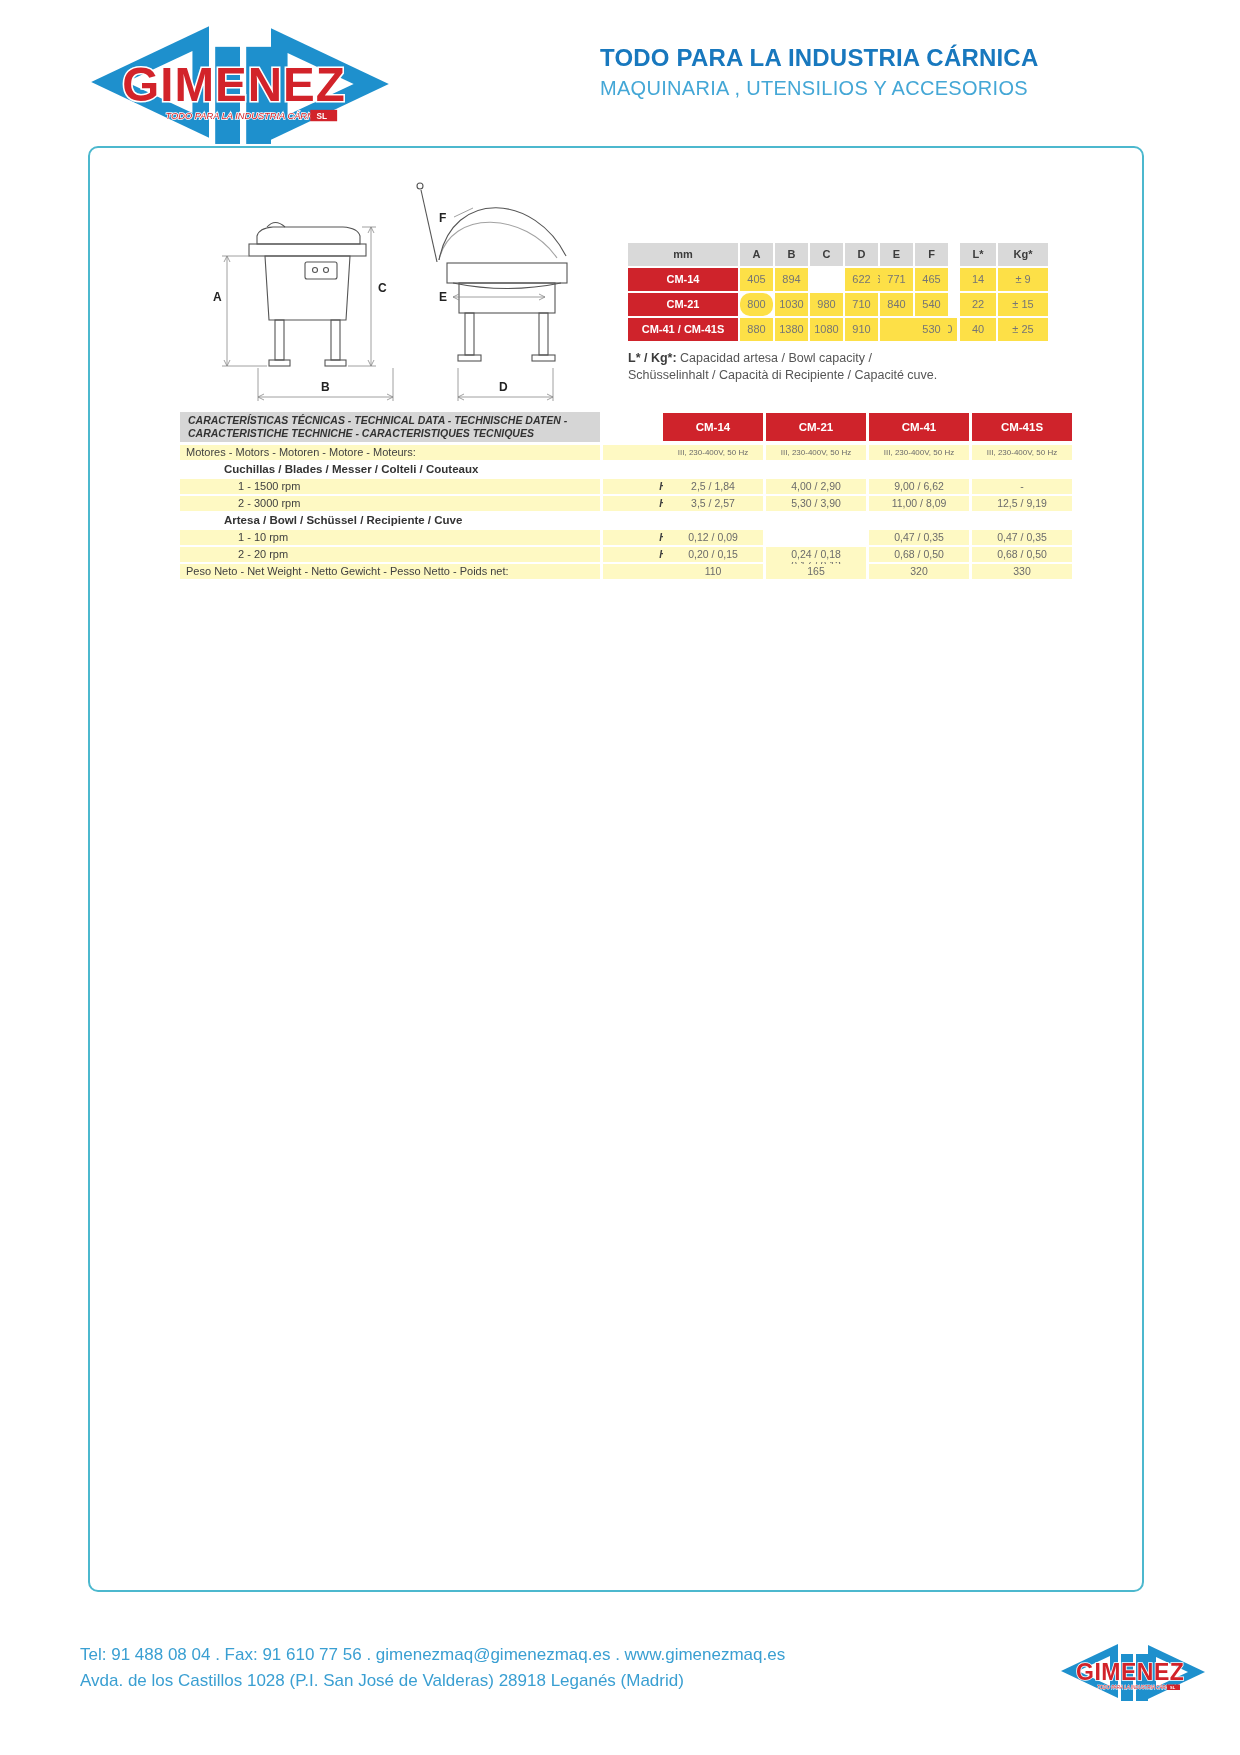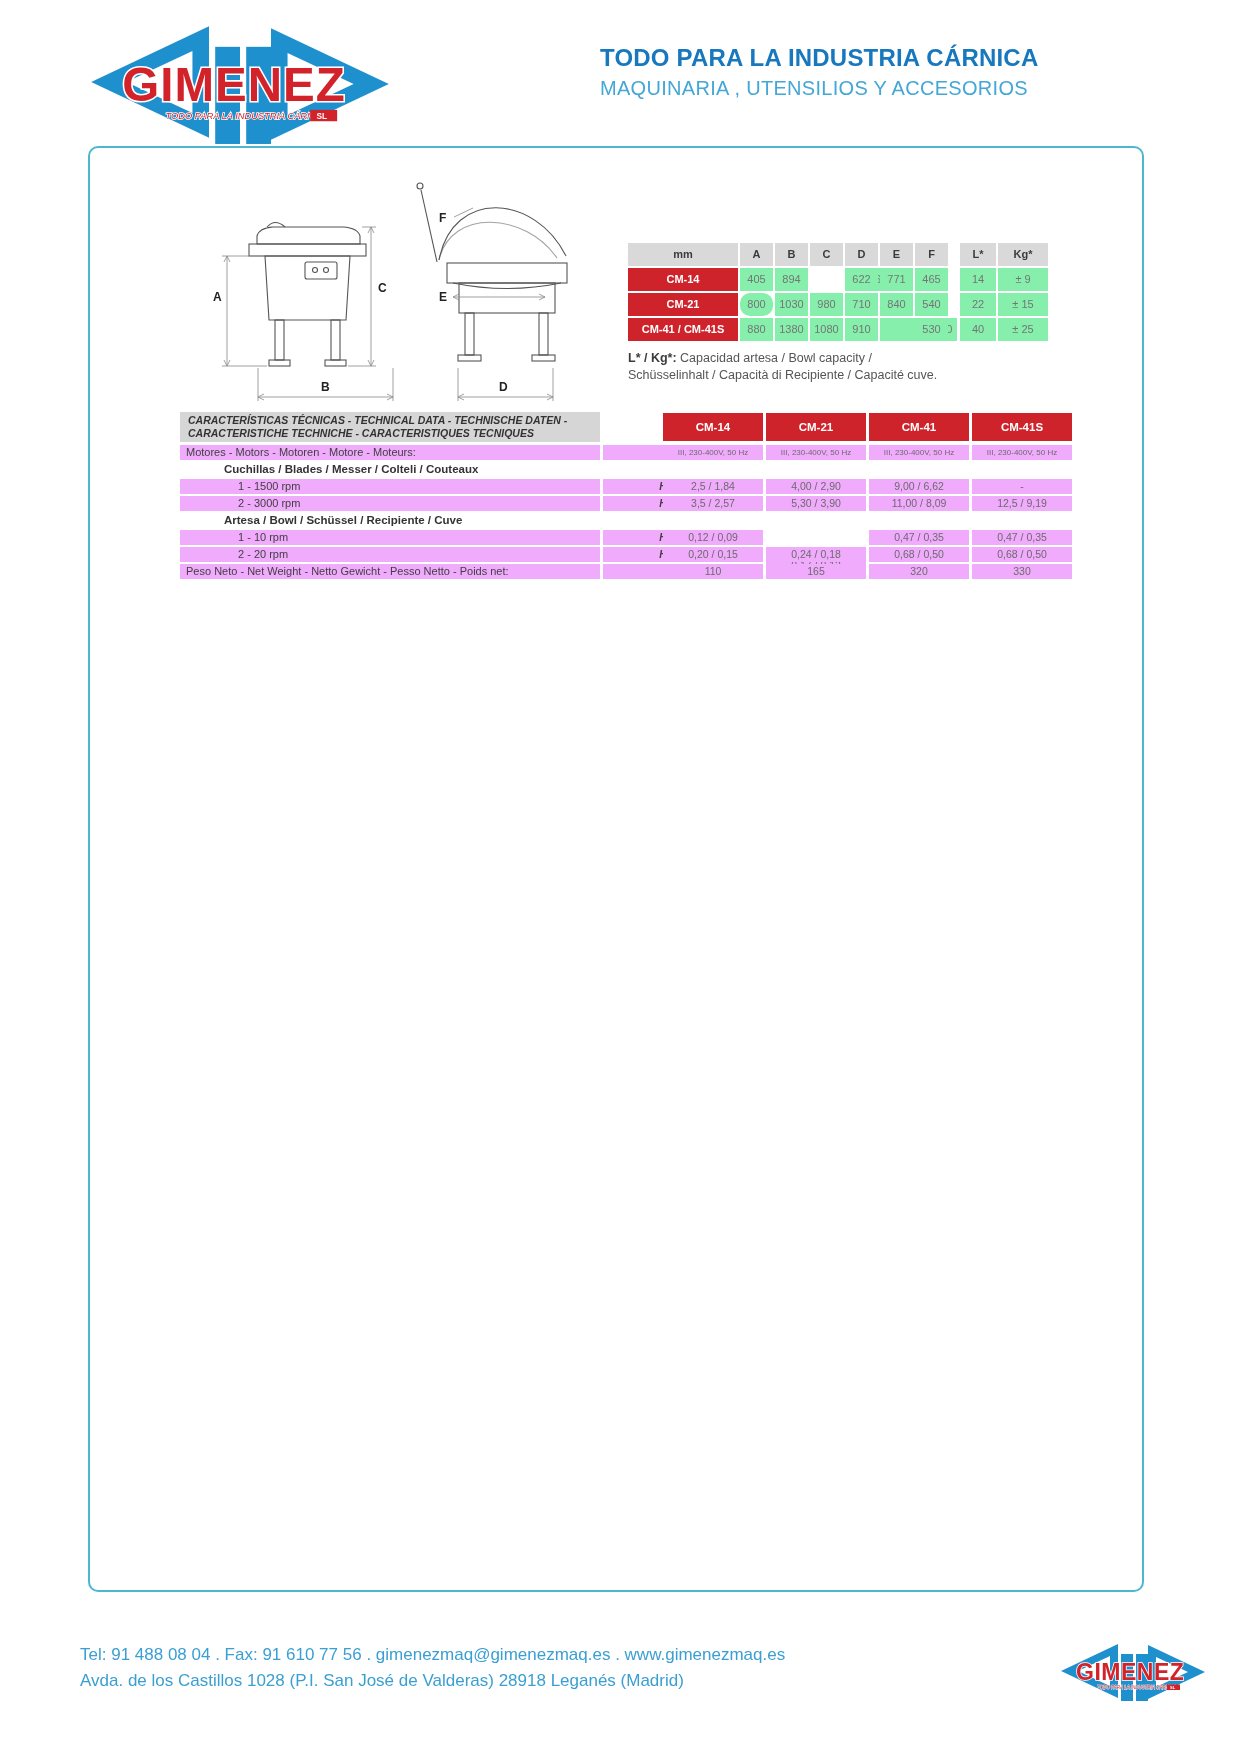--- a/index.html
+++ b/index.html
@@ -13,32 +13,32 @@
   .header-title{color:#1878be;font-size:24px;font-weight:bold;letter-spacing:.2px;}
   .header-subtitle{color:#44a7d6;font-size:20px;margin-top:5px;letter-spacing:.3px;}
 
   
   .content-box{position:absolute;left:88px;top:146px;width:1052px;height:1442px;
                border:2px solid #4cb8ce;border-radius:10px;background:#fff;}
 
   
   .dimtab{position:absolute;left:628px;top:243px;width:420px;height:98px;}
   .dimtab .cell{position:absolute;height:23px;line-height:23px;text-align:center;
-                background:#86efac;color:#757575;font-size:11px;}
+                background:#fde047;color:#757575;font-size:11px;}
   .dimtab .hd{background:#d9d9d9;color:#3c3c3c;font-weight:bold;}
   .dimtab .model{background:#cf232b;color:#fff;font-weight:bold;font-size:11px;}
 
   
   .cap-note{position:absolute;left:628px;top:350px;width:420px;
             font-size:12.5px;line-height:17px;color:#555;}
   .cap-note b{color:#3c3c3c;}
 
   
   .techtab{position:absolute;left:180px;top:412px;width:895px;height:168px;font-size:11px;}
-  .techtab .c{position:absolute;background:#f0abfc;color:#3f3f3f;height:15px;line-height:15px;}
+  .techtab .c{position:absolute;background:#fef9c3;color:#3f3f3f;height:15px;line-height:15px;}
   .techtab .title{left:0;top:0;width:420px;height:30px;background:#d6d6d6;
                   font-style:italic;font-weight:bold;font-size:10.5px;line-height:13px;
                   color:#333;padding:2px 0 0 8px;box-sizing:border-box;}
   .techtab .mhead{top:1px;width:100px;height:28px;line-height:28px;background:#cf232b;
                   color:#fff;font-weight:bold;text-align:center;font-size:11.5px;}
   .techtab .lab{left:0;width:420px;padding-left:6px;box-sizing:border-box;}
   .techtab .lab.ind{padding-left:58px;}
   .techtab .sect{left:0;width:420px;background:transparent;font-weight:bold;color:#333;
                  padding-left:44px;box-sizing:border-box;font-size:11.5px;}
   .techtab .unit{left:423px;width:55px;text-align:center;font-weight:bold;font-style:italic;

